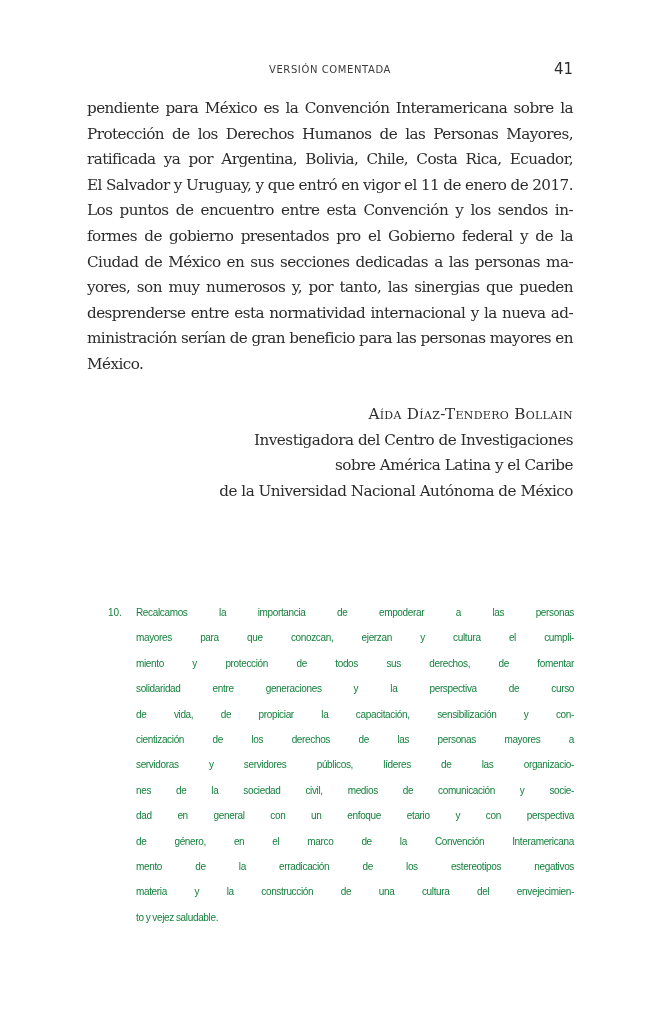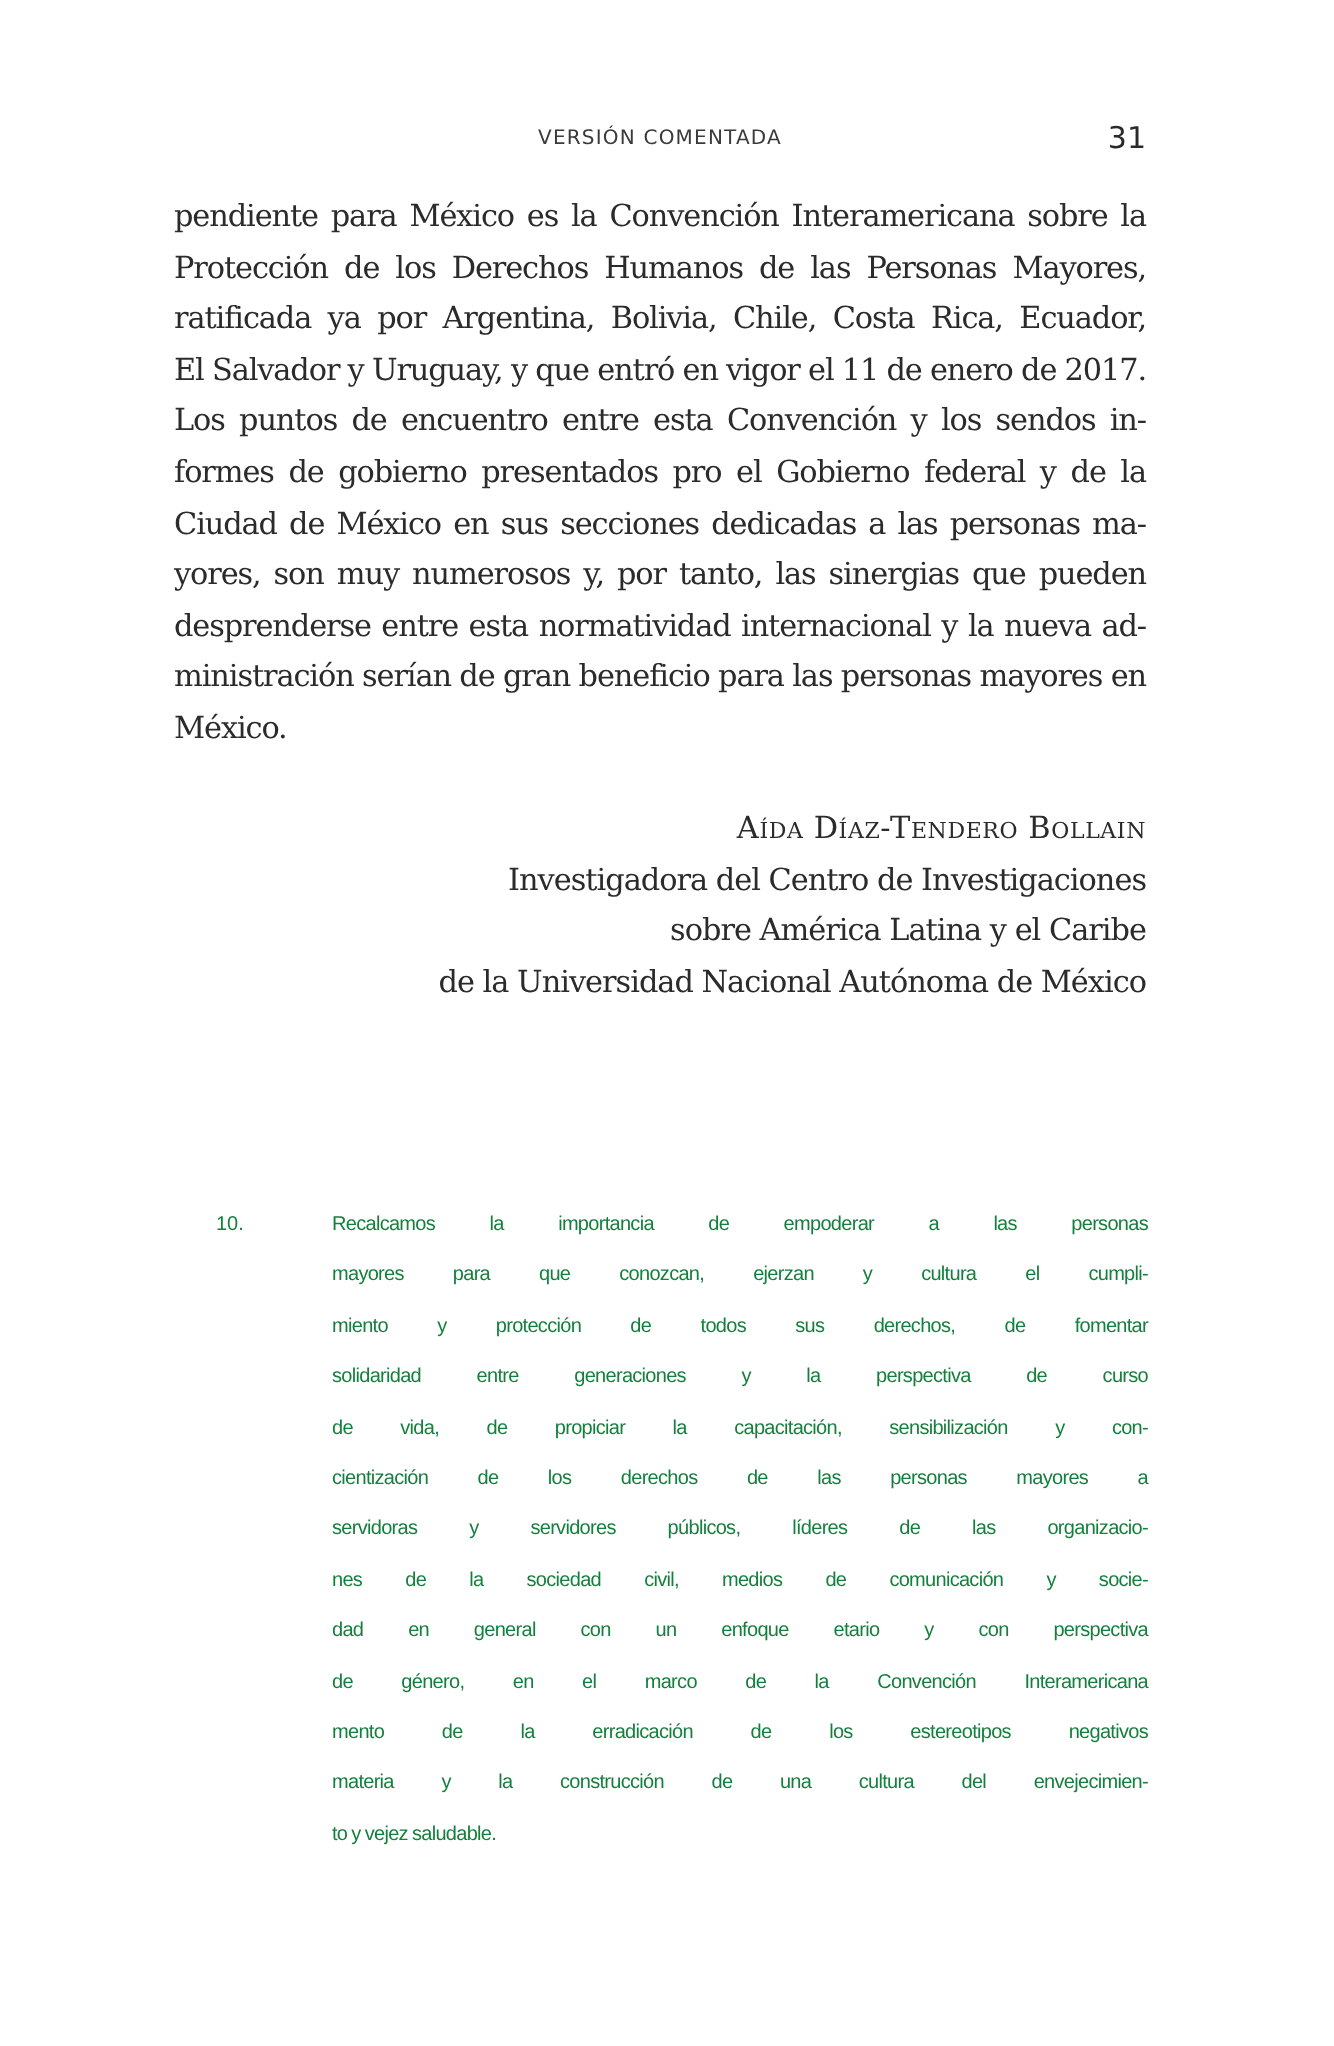--- a/index.html
+++ b/index.html
@@ -97,32 +97,31 @@
       margin-left: 28px;
       display: block;
     }
     .numbered .line {
       display: block;
       white-space: nowrap;
       text-align: justify;
       text-align-last: justify;
       letter-spacing: -0.35px;
       word-spacing: -0.4px;
-      margin-left: 30px;
     }
     .numbered .line.last {
       text-align-last: left;
     }
   </style>
 </head>
 <body>
 
 <header class="running-head">
   <span class="running-title">VERSIÓN COMENTADA</span>
-  <span class="page-number">31</span>
+  <span class="page-number">41</span>
 </header>
 
 <p class="body-text">
   <span class="line">pendiente para México es la Convención Interamericana sobre la</span>
   <span class="line">Protección de los Derechos Humanos de las Personas Mayores,</span>
   <span class="line">ratificada ya por Argentina, Bolivia, Chile, Costa Rica, Ecuador,</span>
   <span class="line">El Salvador y Uruguay, y que entró en vigor el 11 de enero de 2017.</span>
   <span class="line">Los puntos de encuentro entre esta Convención y los sendos in-</span>
   <span class="line">formes de gobierno presentados pro el Gobierno federal y de la</span>
   <span class="line">Ciudad de México en sus secciones dedicadas a las personas ma-</span>

